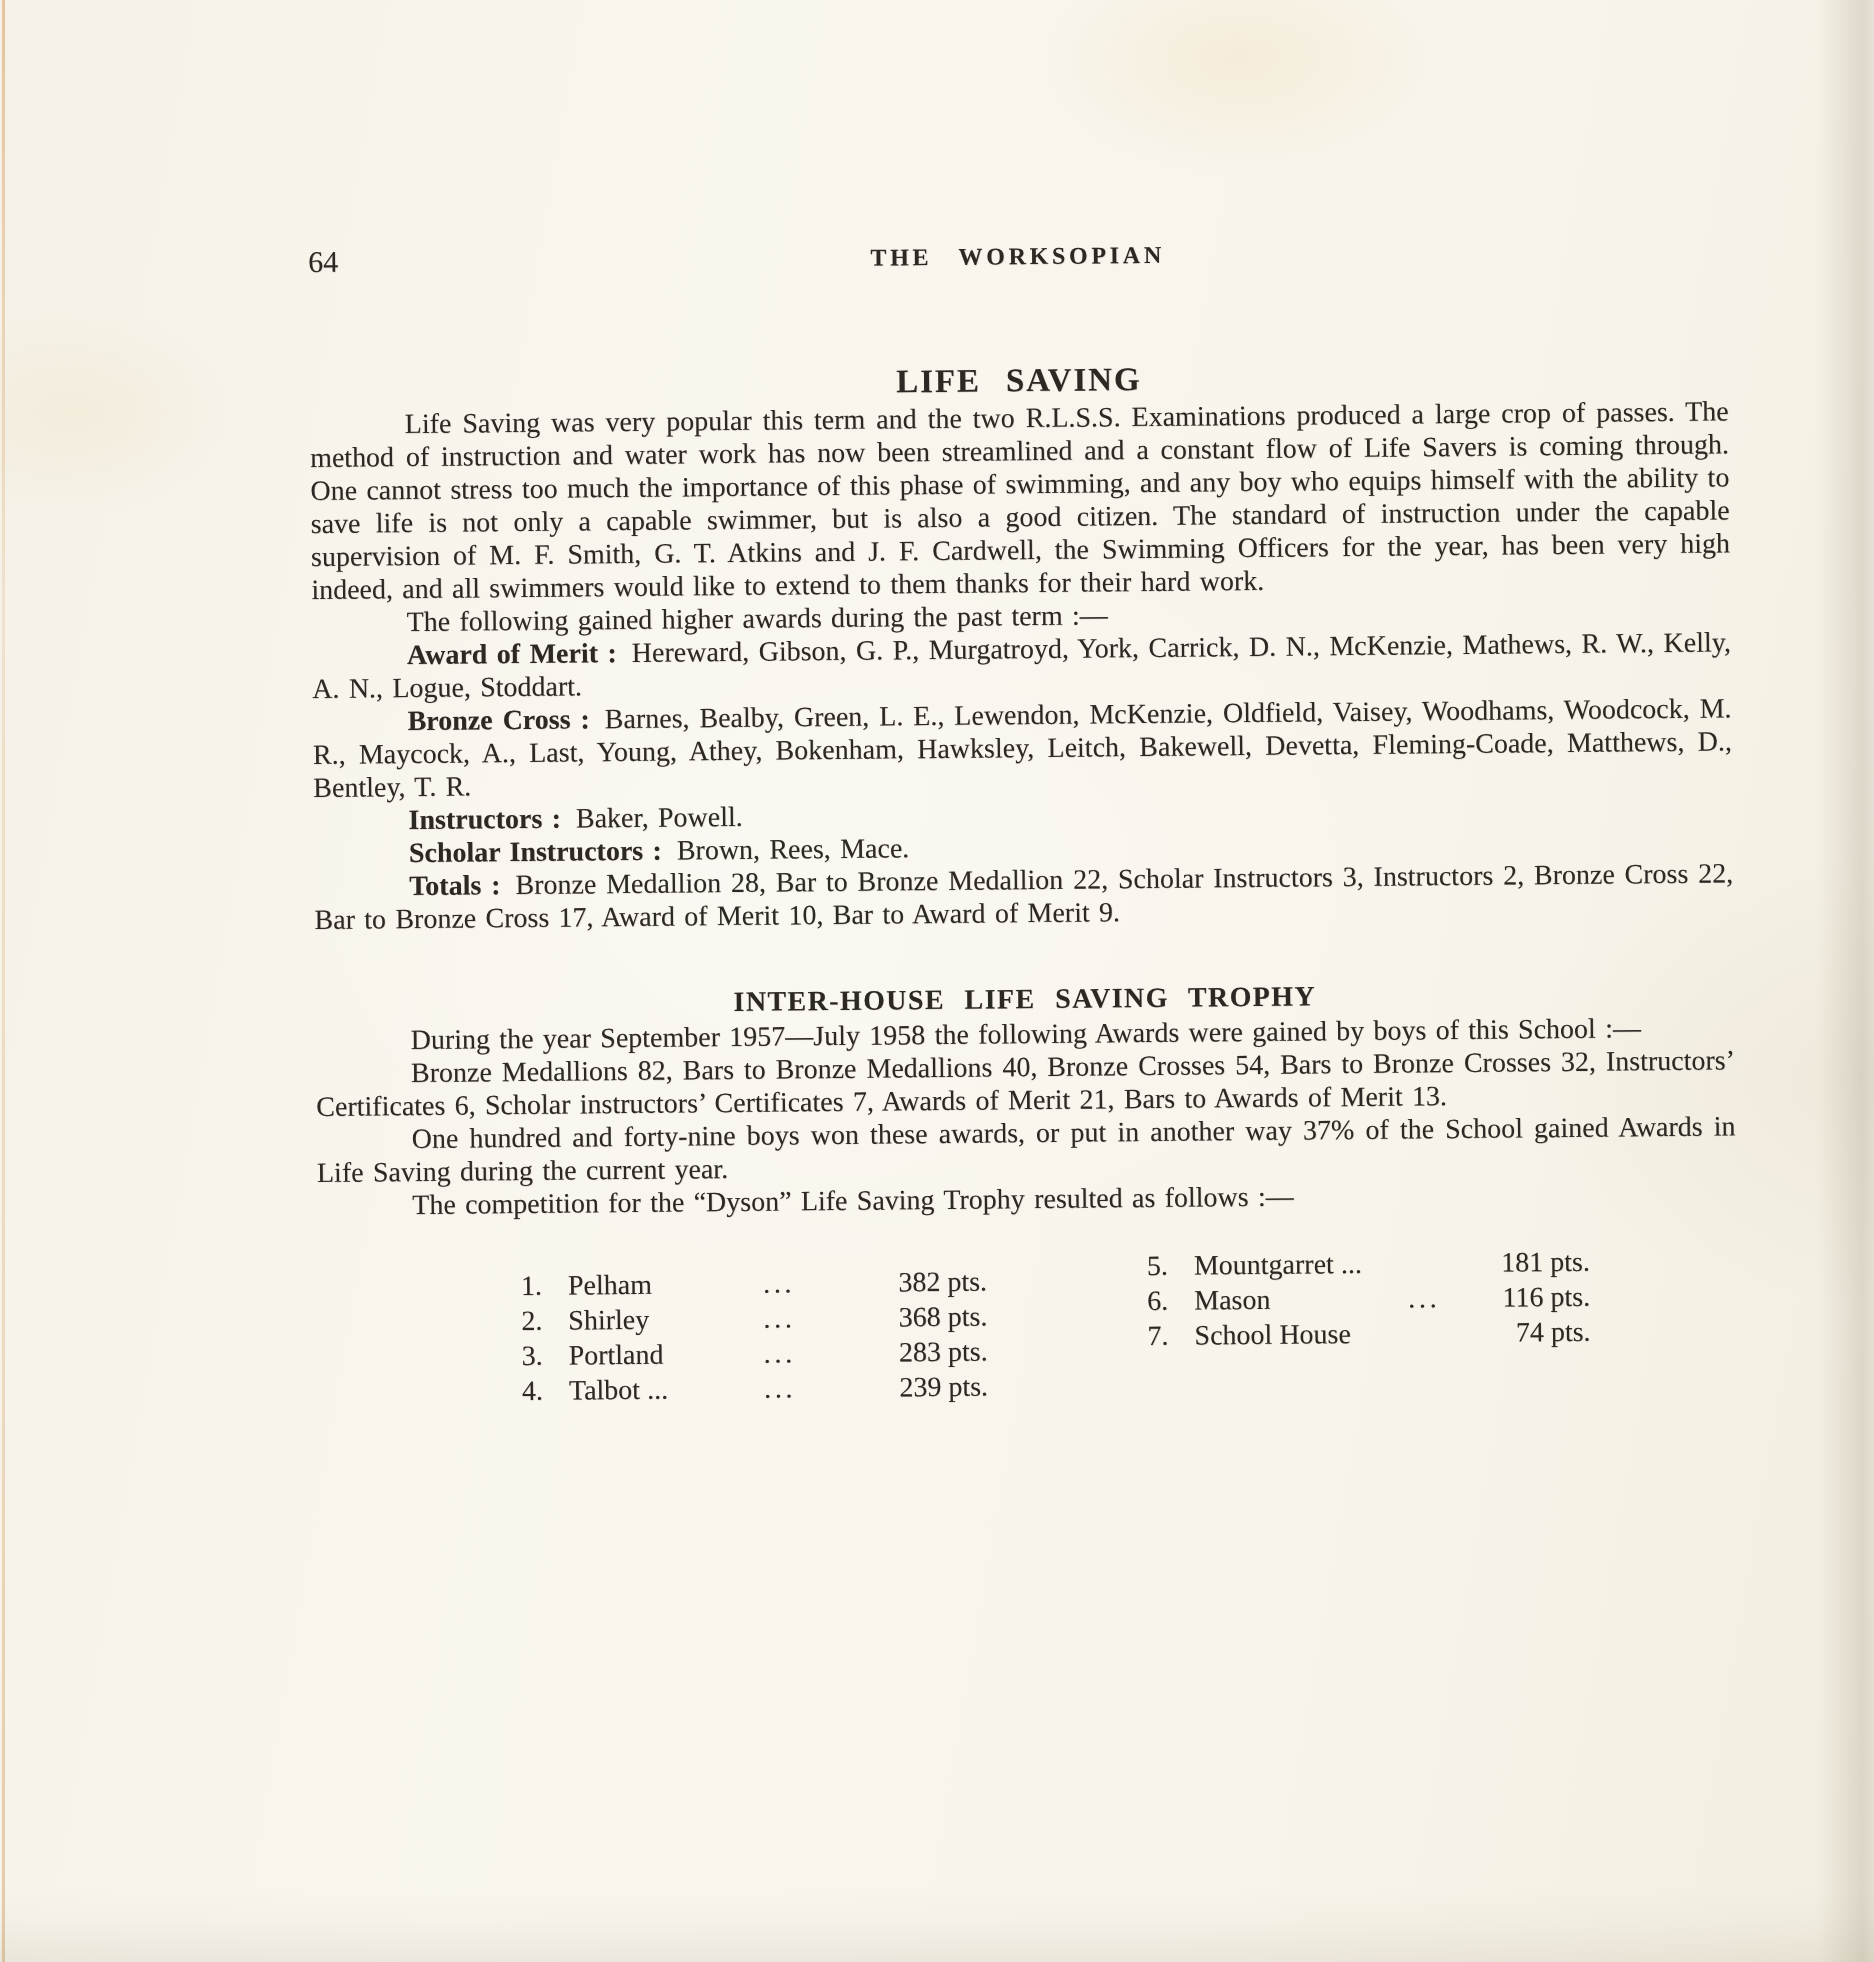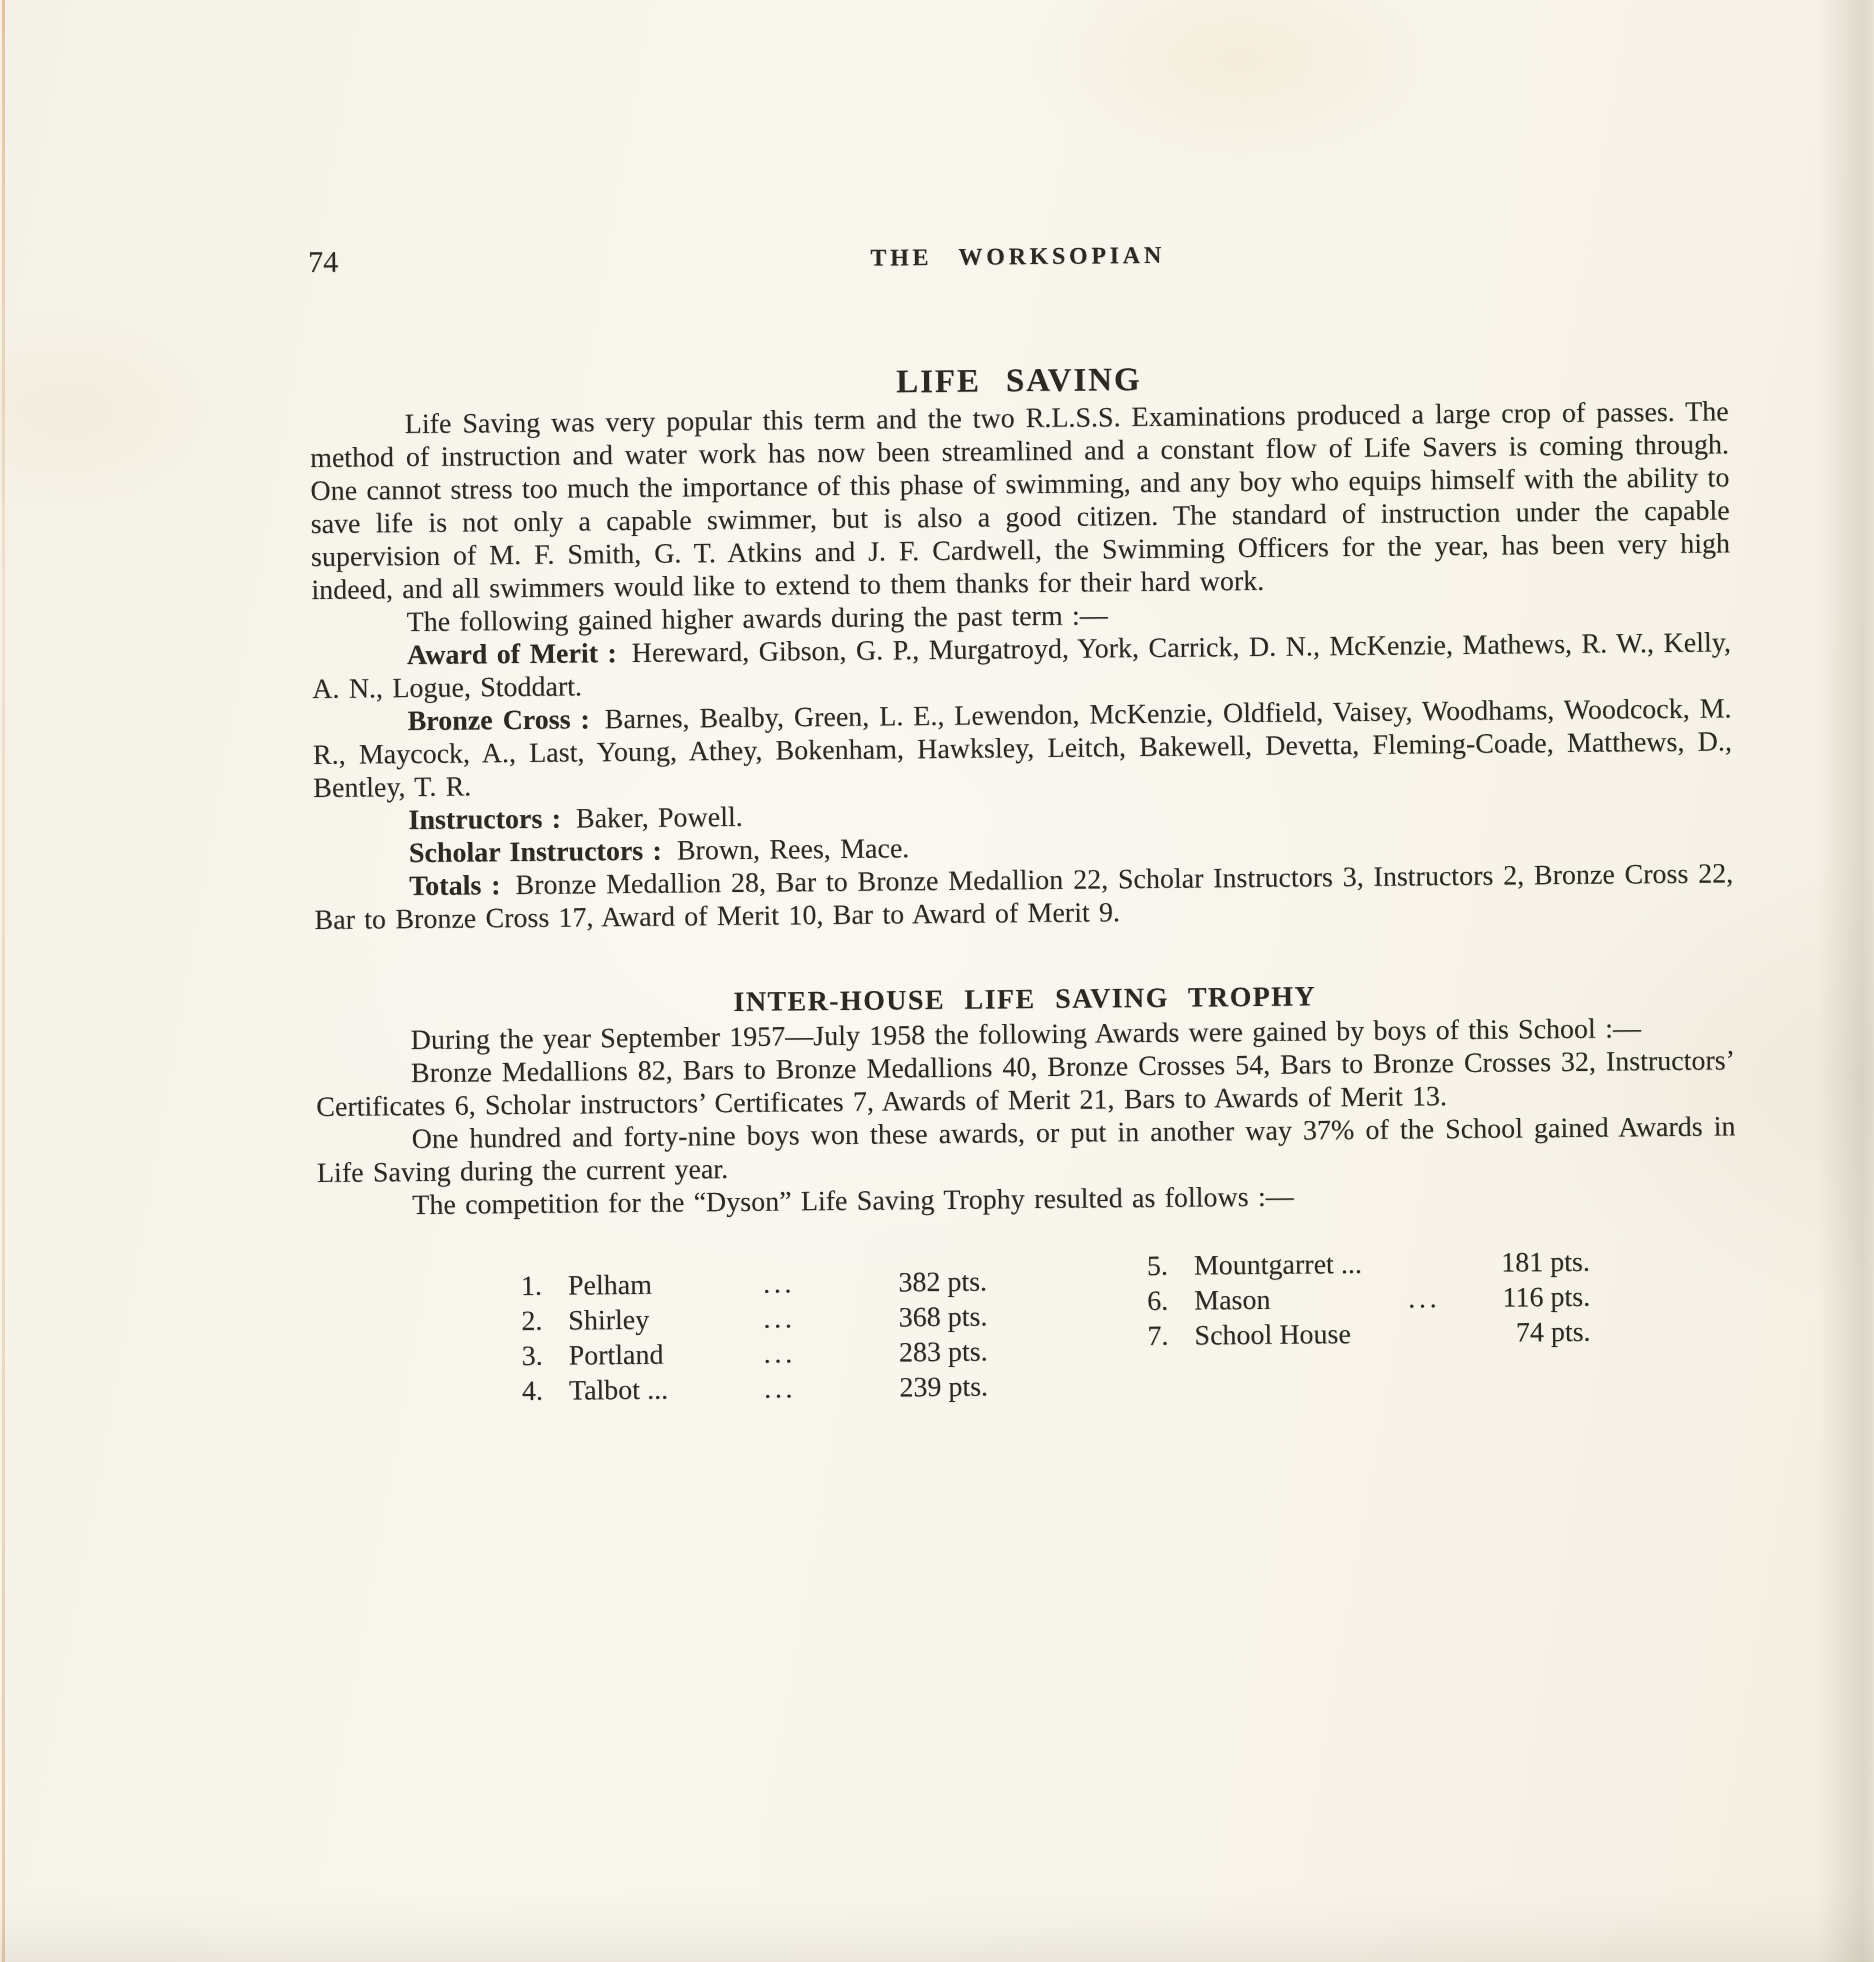--- a/index.html
+++ b/index.html
@@ -147,21 +147,21 @@
 <body>
 
 <div class="page">
   <div class="edge-left"></div>
   <div class="edge-right"></div>
   <div class="showthrough"></div>
 
   <div class="content">
 
     <div class="header-row">
-      <span class="page-num">74</span>
+      <span class="page-num">64</span>
       <span class="journal">THE WORKSOPIAN</span>
     </div>
 
     <h1 class="title1">LIFE SAVING</h1>
 
     <p class="body indent intro">Life Saving was very popular this term and the two R.L.S.S. Examinations produced a large crop of passes.  The method of instruction and water work has now been streamlined and a constant flow of Life Savers is coming through.  One cannot stress too much the importance of this phase of swimming, and any boy who equips himself with the ability to save life is not only a capable swimmer, but is also a good citizen.  The standard of instruction under the capable supervision of M. F. Smith, G. T. Atkins and J. F. Cardwell, the Swimming Officers for the year, has been very high indeed, and all swimmers would like to extend to them thanks for their hard work.</p>
 
     <p class="body indent left-align lead-in">The following gained higher awards during the past term :—</p>
 
     <p class="body indent award-0"><span class="label">Award of Merit :</span><span>Hereward, Gibson, G. P., Murgatroyd, York, Carrick, D. N., McKenzie, Mathews, R. W., Kelly, A. N., Logue, Stoddart.</span></p>

